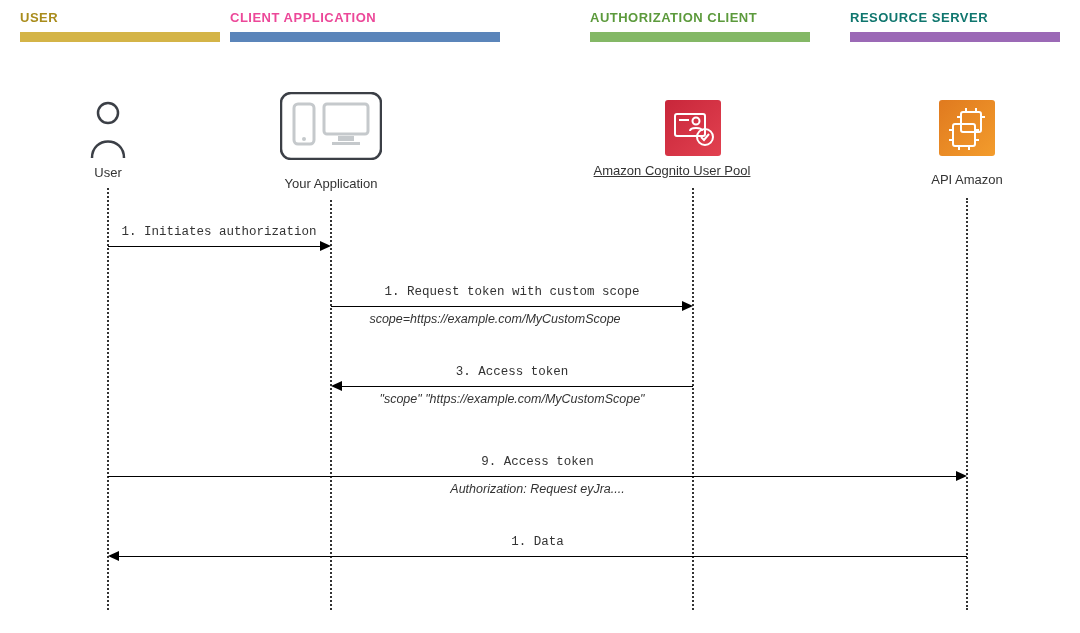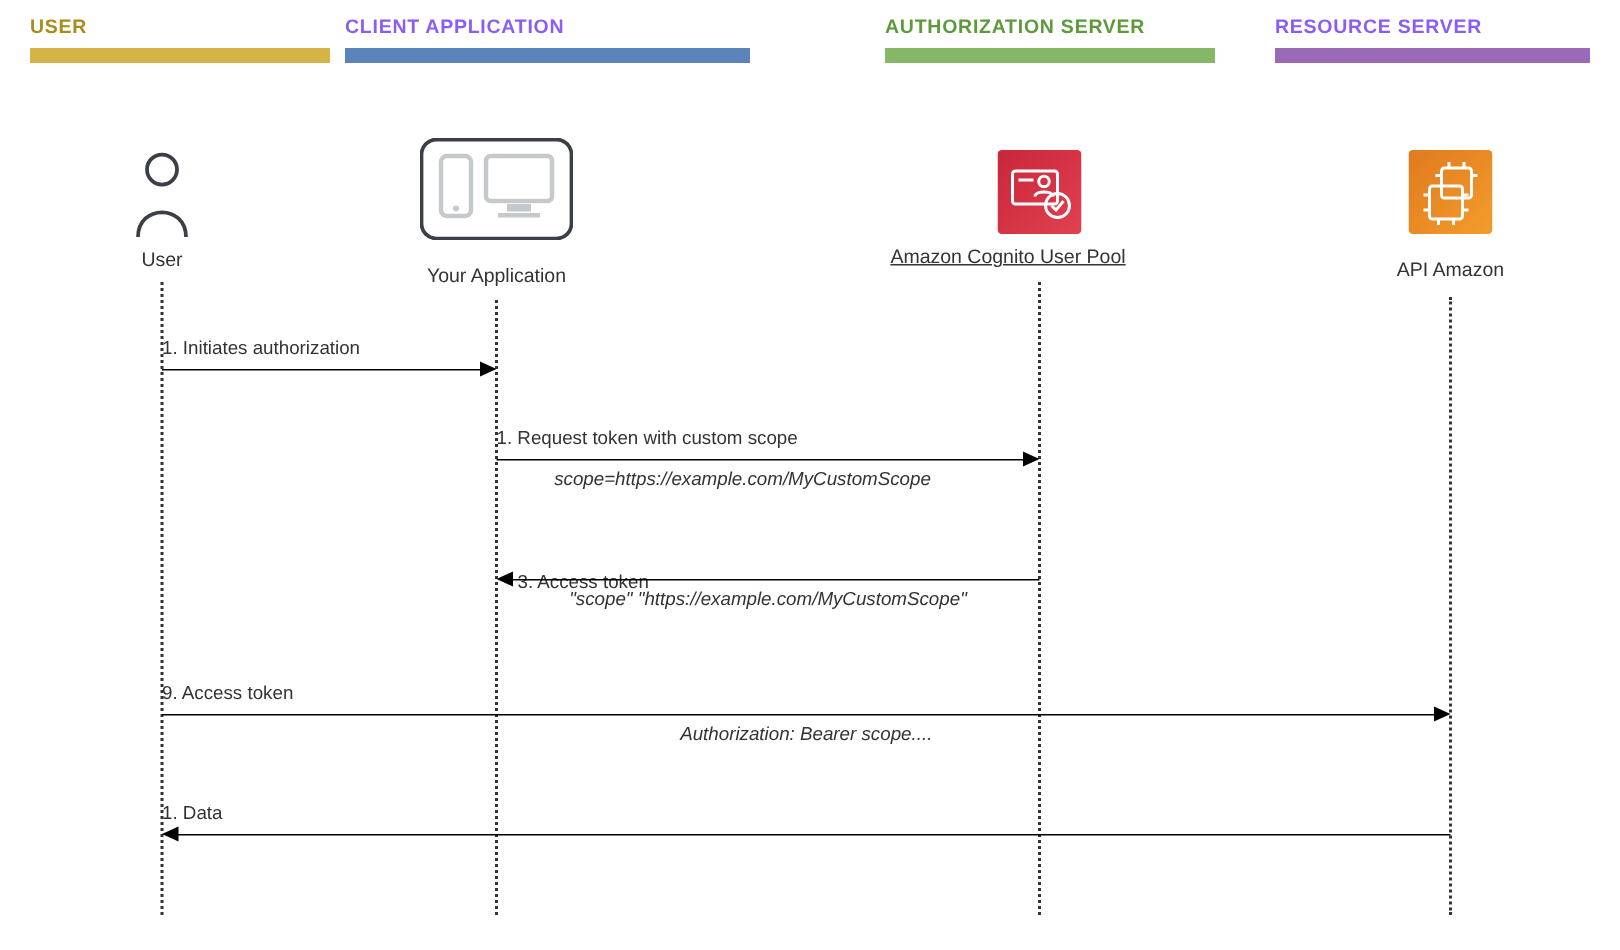--- a/index.html
+++ b/index.html
@@ -36,23 +36,24 @@
   }
   .lifeline {
     position: absolute;
     border-left: 2px dotted #333;
     top: 205px;
     height: 405px;
   }
   .msg-label {
     position: absolute;
     font-size: 12.5px;
-    text-align: left;
+    text-align: center;
     transform: translateY(-100%);
     white-space: nowrap;
+    font-family: Liberation Mono, monospace;
   }
   .msg-sub {
     position: absolute;
     font-size: 12.5px;
     font-style: italic;
     text-align: center;
     white-space: nowrap;
   }
   .arrow-line {
     position: absolute;
@@ -75,27 +76,27 @@
     border-right: 11px solid #000;
     transform: translate(-10px, -5px);
   }
 </style>
 </head>
 <body>
 
 <div class="col-header" style="left:20px; color:#a98c1c;">USER</div>
 <div class="col-bar" style="left:20px; width:200px; background:#d4b447;"></div>
 
-<div class="col-header" style="left:230px; color:#8b5cf6;">CLIENT APPLICATION</div>
+<div class="col-header" style="left:230px; color:#ec4899;">CLIENT APPLICATION</div>
 <div class="col-bar" style="left:230px; width:270px; background:#5b85ba;"></div>
 
-<div class="col-header" style="left:590px; color:#5c9a3c;">AUTHORIZATION SERVER</div>
+<div class="col-header" style="left:590px; color:#5c9a3c;">AUTHORIZATION CLIENT</div>
 <div class="col-bar" style="left:590px; width:220px; background:#84b866;"></div>
 
-<div class="col-header" style="left:850px; color:#8b5cf6;">RESOURCE SERVER</div>
+<div class="col-header" style="left:850px; color:#0f766e;">RESOURCE SERVER</div>
 <div class="col-bar" style="left:850px; width:210px; background:#9b69b6;"></div>
 
 <div style="position:absolute; left:88px; top:100px; width:40px; height:60px;">
 <svg viewBox="0 0 40 60" width="40" height="60">
   <circle cx="20" cy="13" r="10" fill="none" stroke="#3b3f46" stroke-width="2.5"></circle>
   <path d="M4 58 C4 36 36 36 36 58" fill="none" stroke="#3b3f46" stroke-width="2.5"></path>
 </svg>
 </div>
 
 <div style="position:absolute; left:280px; top:92px; width:102px; height:68px;">
@@ -170,25 +171,25 @@
 
 <div class="msg-label" style="left:108px; width:222px; top:239px;">1. Initiates authorization</div>
 <div class="arrow-line" style="left:108px; top:246px; width:213px;"></div>
 <div class="arrow-head-r" style="left:321px; top:246px;"></div>
 
 <div class="msg-label" style="left:331px; width:362px; top:299px;">1. Request token with custom scope</div>
 <div class="arrow-line" style="left:331px; top:306px; width:352px;"></div>
 <div class="arrow-head-r" style="left:683px; top:306px;"></div>
 <div class="msg-sub" style="left:314px; width:362px; top:312px;">scope=https://example.com/MyCustomScope</div>
 
-<div class="msg-label" style="left:345px; width:362px; top:379px;margin-top:16px;">3. Access token</div>
+<div class="msg-label" style="left:331px; width:362px; top:379px;">3. Access token</div>
 <div class="arrow-line" style="left:341px; top:386px; width:352px;"></div>
 <div class="arrow-head-l" style="left:341px; top:386px;"></div>
 <div class="msg-sub" style="left:331px; width:362px; top:392px;">"scope" "https://example.com/MyCustomScope"</div>
 
 <div class="msg-label" style="left:108px; width:859px; top:469px;">9. Access token</div>
 <div class="arrow-line" style="left:108px; top:476px; width:849px;"></div>
 <div class="arrow-head-r" style="left:957px; top:476px;"></div>
-<div class="msg-sub" style="left:108px; width:859px; top:482px;">Authorization: Bearer scope....</div>
+<div class="msg-sub" style="left:108px; width:859px; top:482px;">Authorization: Request eyJra....</div>
 
 <div class="msg-label" style="left:108px; width:859px; top:549px;">1. Data</div>
 <div class="arrow-line" style="left:118px; top:556px; width:849px;"></div>
 <div class="arrow-head-l" style="left:118px; top:556px;"></div>
 
 </body></html>

